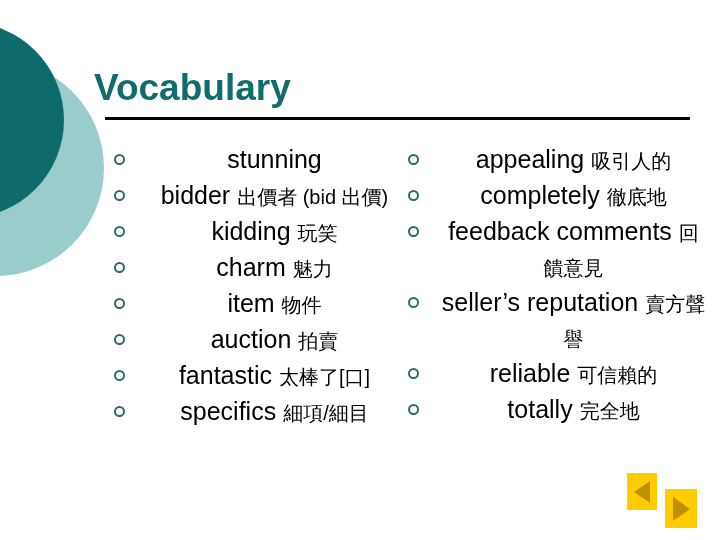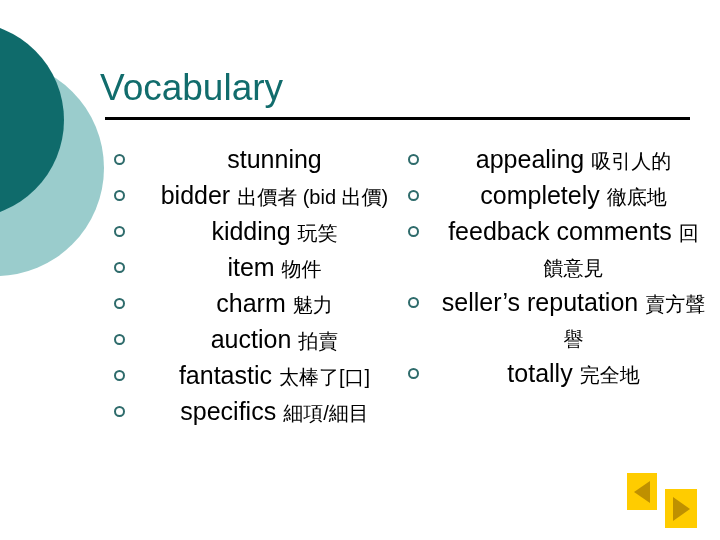--- a/index.html
+++ b/index.html
@@ -40,27 +40,28 @@
     left: -132px;
     top: 22px;
     width: 196px;
     height: 196px;
     background: #0F6B6B;
   }
 
   
   #title {
     position: absolute;
-    left: 100px;
+    left: 94px;
     top: 66px;
     font-size: 37px;
     line-height: 44px;
     color: #116C6C;
     letter-spacing: 0px;
     white-space: nowrap;
+    font-weight: bold;
   }
 
   #title-rule {
     position: absolute;
     left: 105px;
     top: 117px;
     width: 585px;
     height: 3px;
     background: #000000;
   }
@@ -172,32 +173,32 @@
     </div>
 
     <div class="bullet-item">
       <span class="bullet-marker"></span>
       <span class="term">kidding</span>
       <span class="gloss"> 玩笑</span>
     </div>
 
     <div class="bullet-item">
       <span class="bullet-marker"></span>
+      <span class="term">charm</span>
+      <span class="gloss"> 魅力</span>
+    </div>
+
+    <div class="bullet-item">
+      <span class="bullet-marker"></span>
       <span class="term">item</span>
       <span class="gloss"> 物件</span>
     </div>
 
     <div class="bullet-item">
       <span class="bullet-marker"></span>
-      <span class="term">charm</span>
-      <span class="gloss"> 魅力</span>
-    </div>
-
-    <div class="bullet-item">
-      <span class="bullet-marker"></span>
       <span class="term">auction</span>
       <span class="gloss"> 拍賣</span>
     </div>
 
     <div class="bullet-item">
       <span class="bullet-marker"></span>
       <span class="term">fantastic</span>
       <span class="gloss"> 太棒了[口]</span>
     </div>
 
@@ -228,20 +229,25 @@
       <span class="term">feedback comments</span>
       <span class="gloss"> 回饋意見</span>
     </div>
 
     <div class="bullet-item">
       <span class="bullet-marker"></span>
       <span class="term">seller’s reputation</span>
       <span class="gloss"> 賣方聲譽</span>
     </div>
 
+    <div class="bullet-item">
+      <span class="bullet-marker"></span>
+      <span class="term">reliable</span>
+      <span class="gloss"> 可信賴的</span>
+    </div>
 
     <div class="bullet-item">
       <span class="bullet-marker"></span>
       <span class="term">totally</span>
       <span class="gloss"> 完全地</span>
     </div>
 
   </div>
 
   <div class="nav-button" id="nav-prev">

